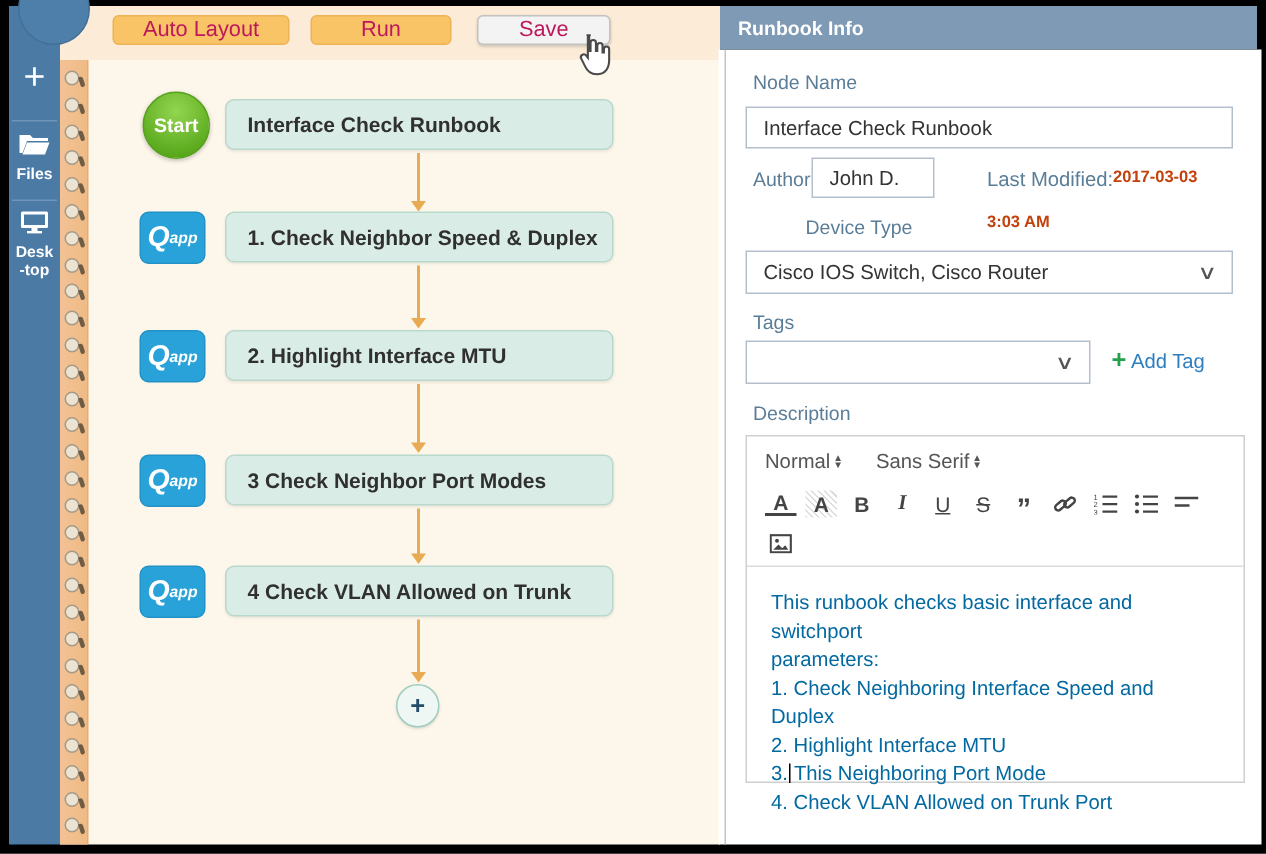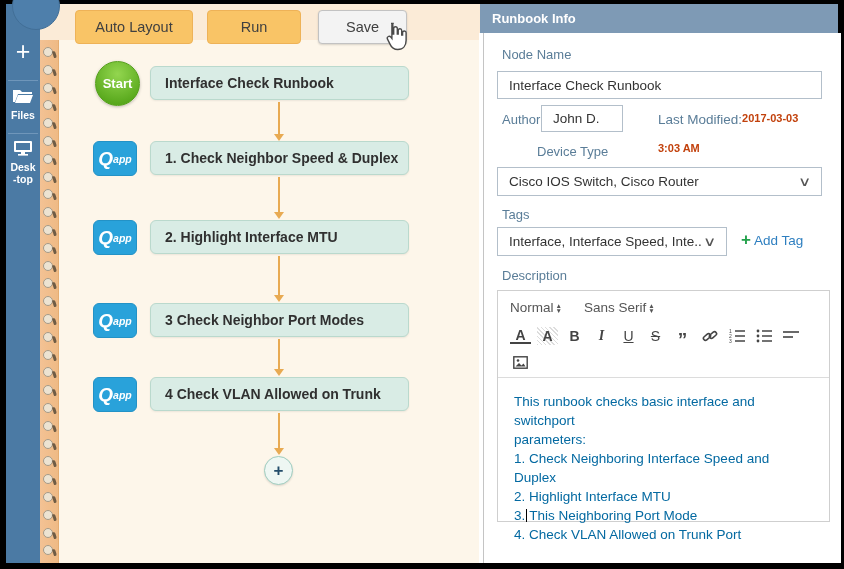--- a/index.html
+++ b/index.html
@@ -19,21 +19,21 @@
   
   .topbar{left:40px;top:4px;width:440px;height:36px;background:#fbebd7;}
   .canvas{left:40px;top:40px;width:440px;height:523px;background:#fdf6ea;}
   .binding{left:40px;top:40px;width:18px;height:523px;
     background:linear-gradient(to right,#f3c294,#efba85);border-right:1px solid #e5ad72;}
   .ring{position:absolute;left:3px;width:8px;height:8px;border-radius:50%;
     background:#ece3d2;border:1px solid #a59a88;}
   .ring::after{content:"";position:absolute;right:-4px;top:3px;width:3px;height:7px;
     background:#6f5c45;border-radius:0 3px 3px 2px;transform:rotate(-18deg);}
 
-  .toolbtn{top:10px;height:34px;border-radius:4px;font-size:14.5px;color:#404040;
+  .toolbtn{top:10px;height:20px;border-radius:4px;font-size:14.5px;color:#be185d;
     display:flex;align-items:center;justify-content:center;cursor:pointer;box-sizing:border-box;}
   .btn-orange{background:#f9c466;border:1px solid #eeb257;}
   .btn-white{background:#f3f3f3;border:1px solid #c2c2c2;box-shadow:0 1px 2px rgba(0,0,0,.15);}
 
   
   .start-node{left:95px;top:61px;width:43px;height:43px;border-radius:50%;
     background:radial-gradient(circle at 50% 28%,#93d64f,#58a81c 78%);
     border:1px solid #55a01c;box-shadow:0 1px 3px rgba(0,0,0,.25);
     display:flex;align-items:center;justify-content:center;color:#fff;
     font-size:13px;font-weight:bold;cursor:pointer;}
@@ -235,21 +235,20 @@
   <div class="abs plabel" style="left:503px;top:144px;margin-left:34px;">Device Type</div>
   <div class="abs pvalue" style="left:658px;top:142px;">3:03 AM</div>
 
   <div class="abs dropdown" style="left:497px;top:167px;width:325px;height:29px;">
     <span>Cisco IOS Switch, Cisco Router</span>
     <span class="chev">∨</span>
   </div>
 
   <div class="abs plabel" style="left:502px;top:207px;">Tags</div>
   <div class="abs dropdown" style="left:497px;top:227px;width:230px;height:29px;">
-    <span>Interface, Interface Speed, Inte..</span>
     <span class="chev">∨</span>
   </div>
   <div class="abs addtag" style="left:741px;top:232px;">
     <span class="plus">+</span>
     <span class="txt">Add Tag</span>
   </div>
 
   <div class="abs plabel" style="left:502px;top:268px;">Description</div>
 
   <div class="abs editor">

